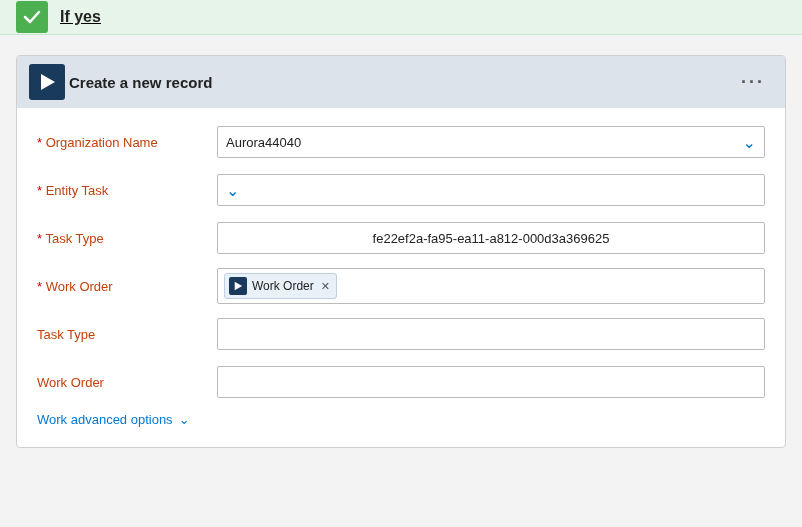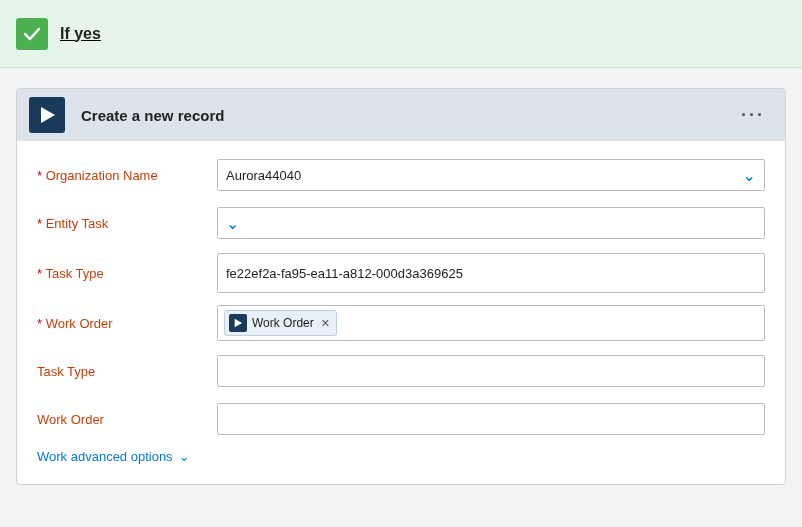--- a/index.html
+++ b/index.html
@@ -12,21 +12,21 @@
       padding: 0;
     }
 
     
     .if-yes-bar {
       background: #e6f4ea;
       display: flex;
       align-items: center;
       padding: 10px 16px;
       gap: 12px;
-      height: 68px;
+      height: 35px;
       border-bottom: 1px solid #c8e6c9;
       text-decoration: underline;
     }
     .if-yes-check {
       background: #4caf50;
       width: 32px;
       height: 32px;
       display: flex;
       align-items: center;
       justify-content: center;
@@ -55,21 +55,21 @@
       overflow: hidden;
     }
 
     
     .card-header {
       background: #dce3ea;
       display: flex;
       align-items: center;
       padding: 0 12px;
       height: 52px;
-      gap: 16px;
+      gap: 4px;
     }
     .card-header-icon {
       background: #1a3a5c;
       width: 36px;
       height: 36px;
       display: flex;
       align-items: center;
       justify-content: center;
       border-radius: 3px;
       flex-shrink: 0;
@@ -139,25 +139,26 @@
     }
     .dropdown-chevron {
       color: #0078d4;
       font-size: 16px;
     }
 
     
     .text-field {
       border: 1px solid #bbb;
       border-radius: 2px;
-      height: 40px;
+      height: 32px;
       display: flex;
       align-items: center;
       padding: 8px 8px;
       background: #fff;
+      text-align: center;
     }
     .text-field .field-value {
       flex: 1;
       color: #222;
       font-size: 13px;
     }
 
     
     .tag-field {
       border: 1px solid #bbb;

